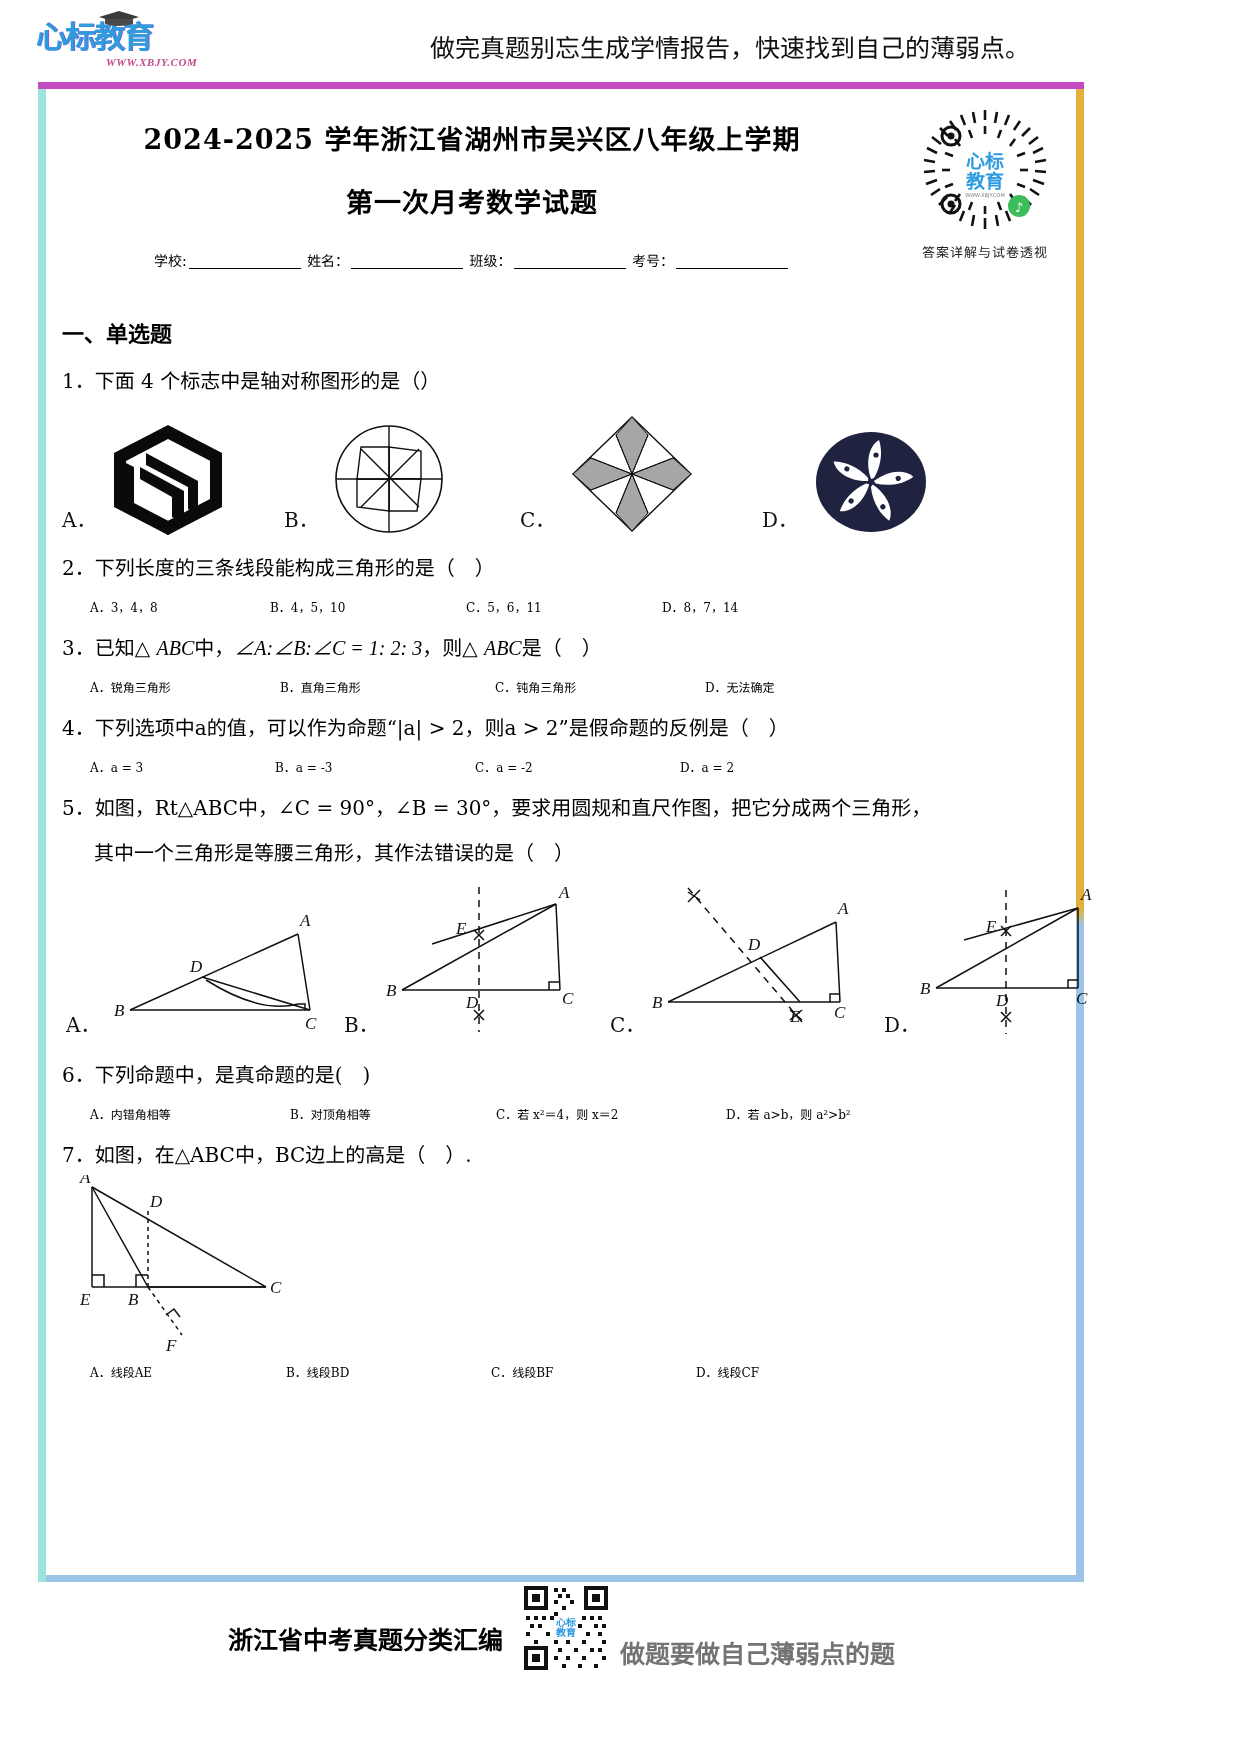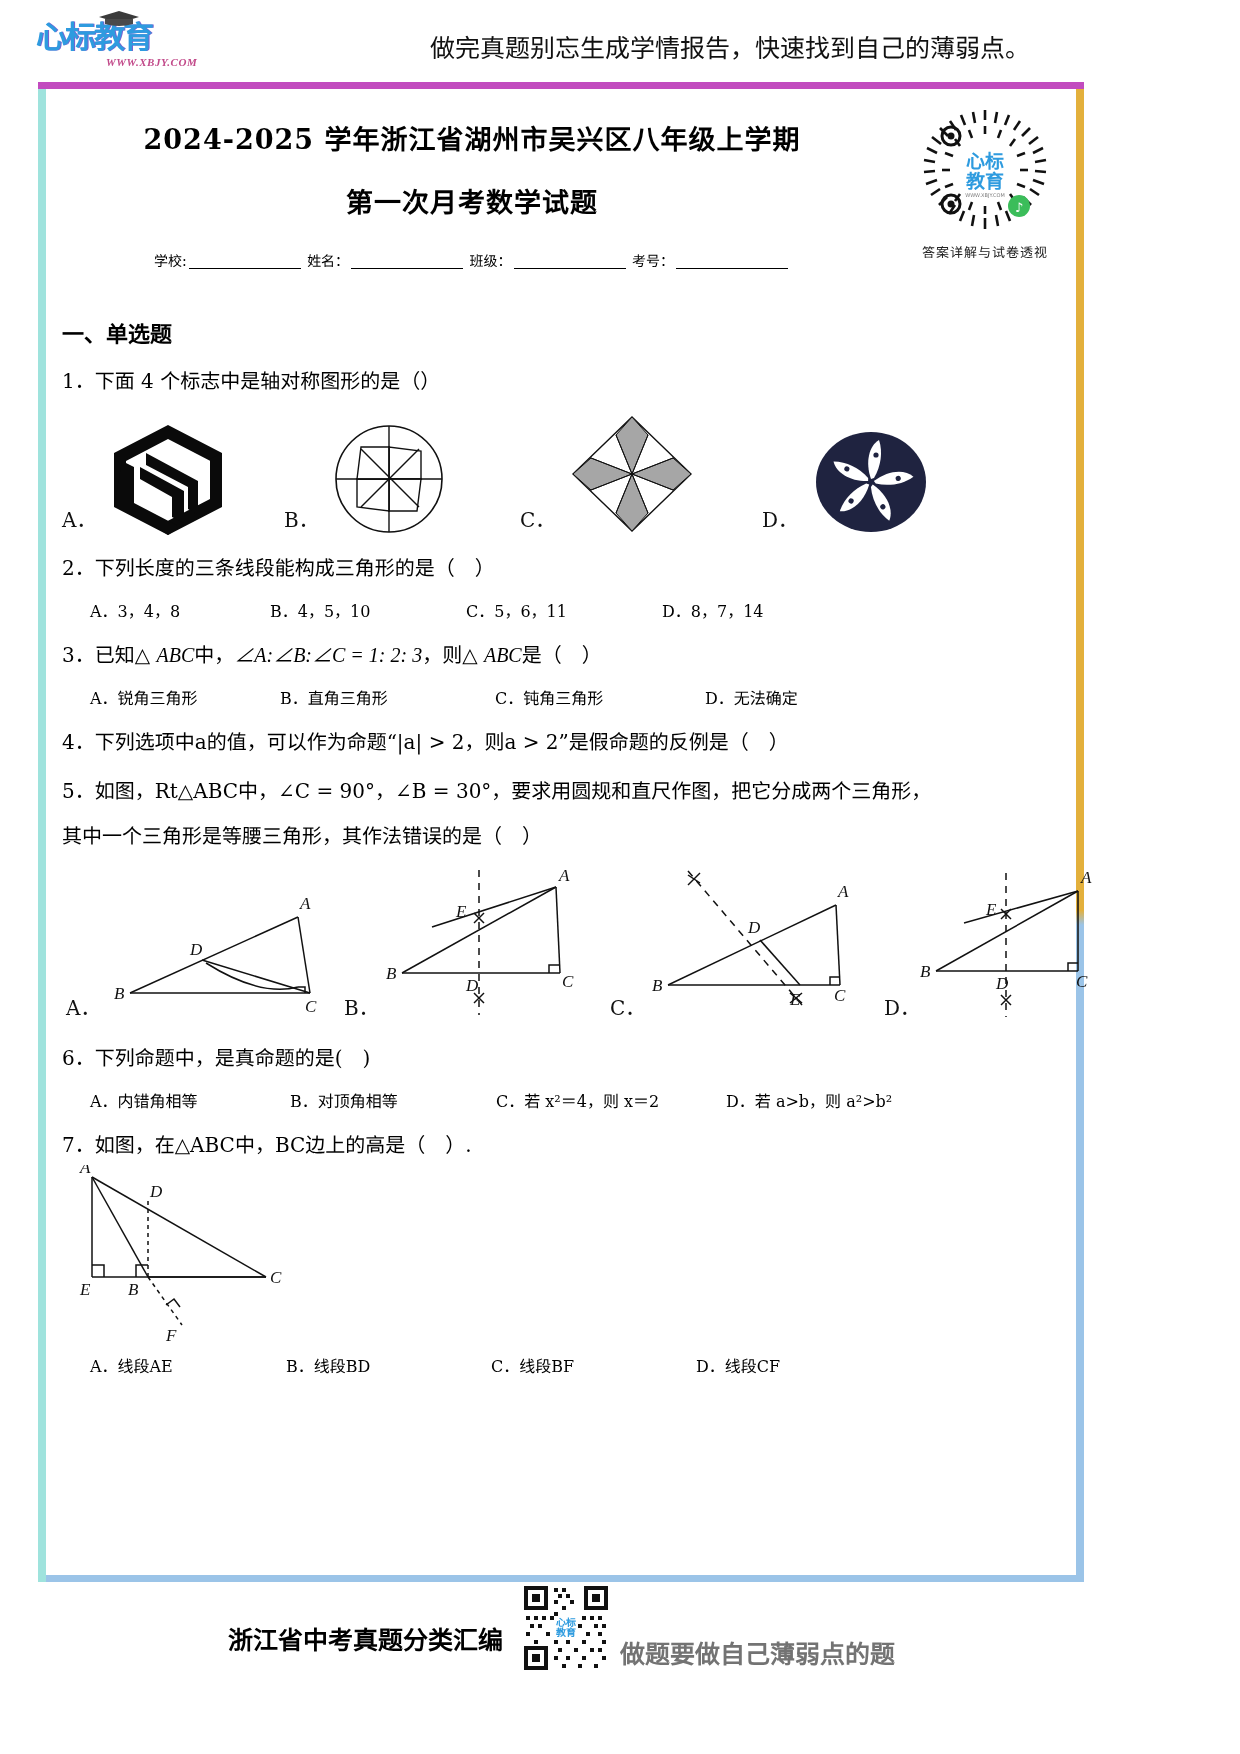--- a/index.html
+++ b/index.html
@@ -86,24 +86,24 @@
   .sec-head{
     margin-top:46px;
     font-family:"DejaVu Serif","Liberation Serif",serif;
     font-weight:bold;font-size:22px;color:#000;
   }
 
   .q{
     font-family:"DejaVu Serif","Liberation Serif",serif;
     font-size:20px;line-height:1.55;color:#000;margin-top:18px;
   }
-  .q.tight{margin-top:14px;}
+  .q.tight{margin-top:14px;margin-left:32px;}
   .opts{
     font-family:"DejaVu Serif","Liberation Serif",serif;
-    font-size:16px;color:#000;margin-top:14px;padding-left:28px;
+    font-size:12px;color:#000;margin-top:14px;padding-left:28px;
     display:flex;
   }
   .opts span.o{white-space:nowrap;}
   i.v{font-family:"Liberation Serif",serif;font-style:italic;}
 
   
   .fig-row-1{
     position:relative;height:128px;margin-top:10px;
   }
   .fig-cell{position:absolute;bottom:0;display:flex;align-items:flex-end;}
@@ -354,20 +354,26 @@
     <span>3．已知</span><span>△</span>&nbsp;<i class="v">ABC</i><span>中，</span><i class="v">∠A:∠B:∠C = 1: 2: 3</i><span>，则</span><span>△</span>&nbsp;<i class="v">ABC</i><span>是（　）</span>
   </div>
   <div class="opts">
     <span class="o" style="width:190px">A．锐角三角形</span>
     <span class="o" style="width:215px">B．直角三角形</span>
     <span class="o" style="width:210px">C．钝角三角形</span>
     <span class="o">D．无法确定</span>
   </div>
 
   <div class="q">4．下列选项中a的值，可以作为命题“|a| &gt; 2，则a &gt; 2”是假命题的反例是（　）</div>
+  <div class="opts">
+    <span class="o" style="width:185px">A．a = 3</span>
+    <span class="o" style="width:200px">B．a = -3</span>
+    <span class="o" style="width:205px">C．a = -2</span>
+    <span class="o">D．a = 2</span>
+  </div>
 
   <div class="q">5．如图，Rt△ABC中，∠C = 90°，∠B = 30°，要求用圆规和直尺作图，把它分成两个三角形，</div>
   <div class="q tight">其中一个三角形是等腰三角形，其作法错误的是（　）</div>
 
   <div class="fig-row-5">
 
     <span class="g-label" style="left:4px;bottom:4px;">A．</span>
     <svg style="position:absolute;left:48px;bottom:0;" width="230" height="150" viewBox="0 0 230 150">
       <g stroke="#111" stroke-width="1.5" fill="none">
         <line x1="20" y1="118" x2="200" y2="118"></line>

